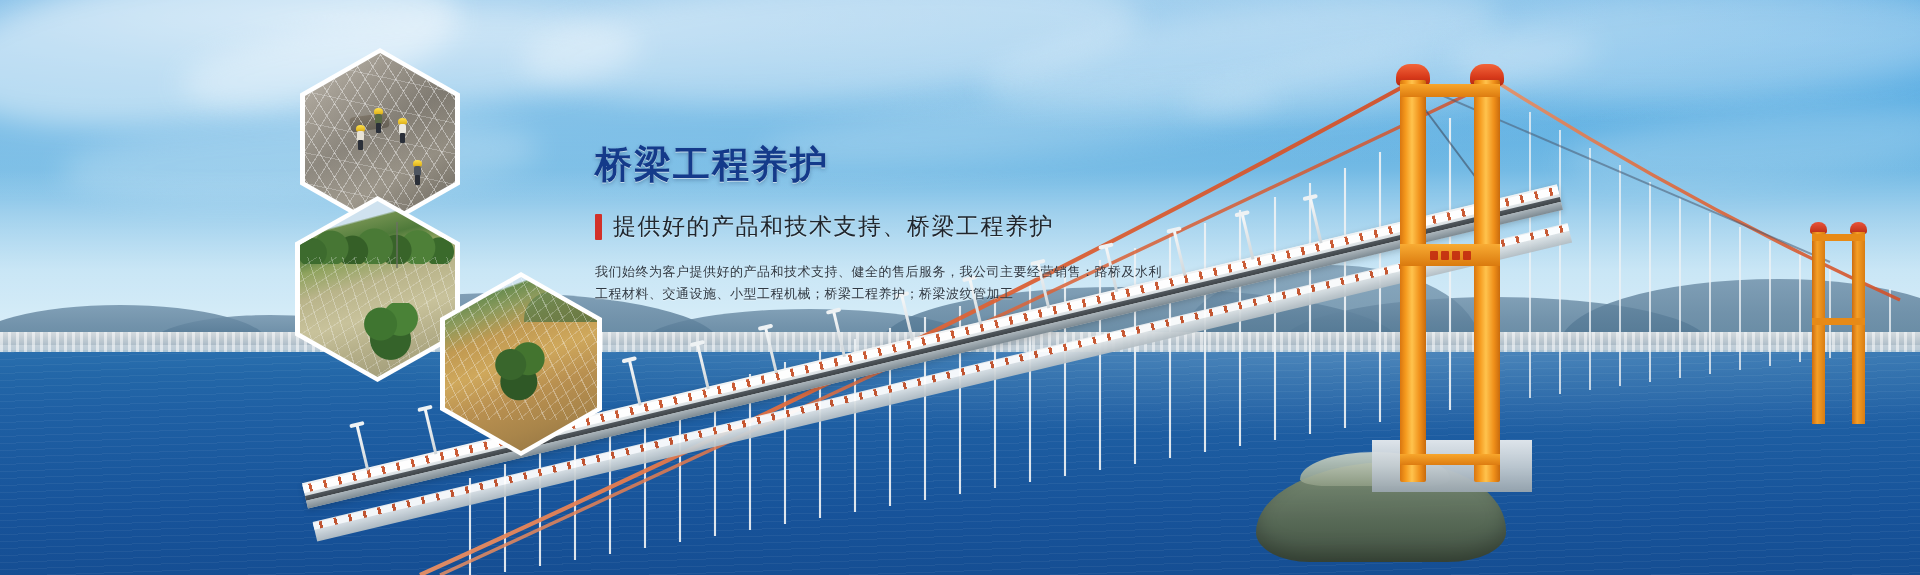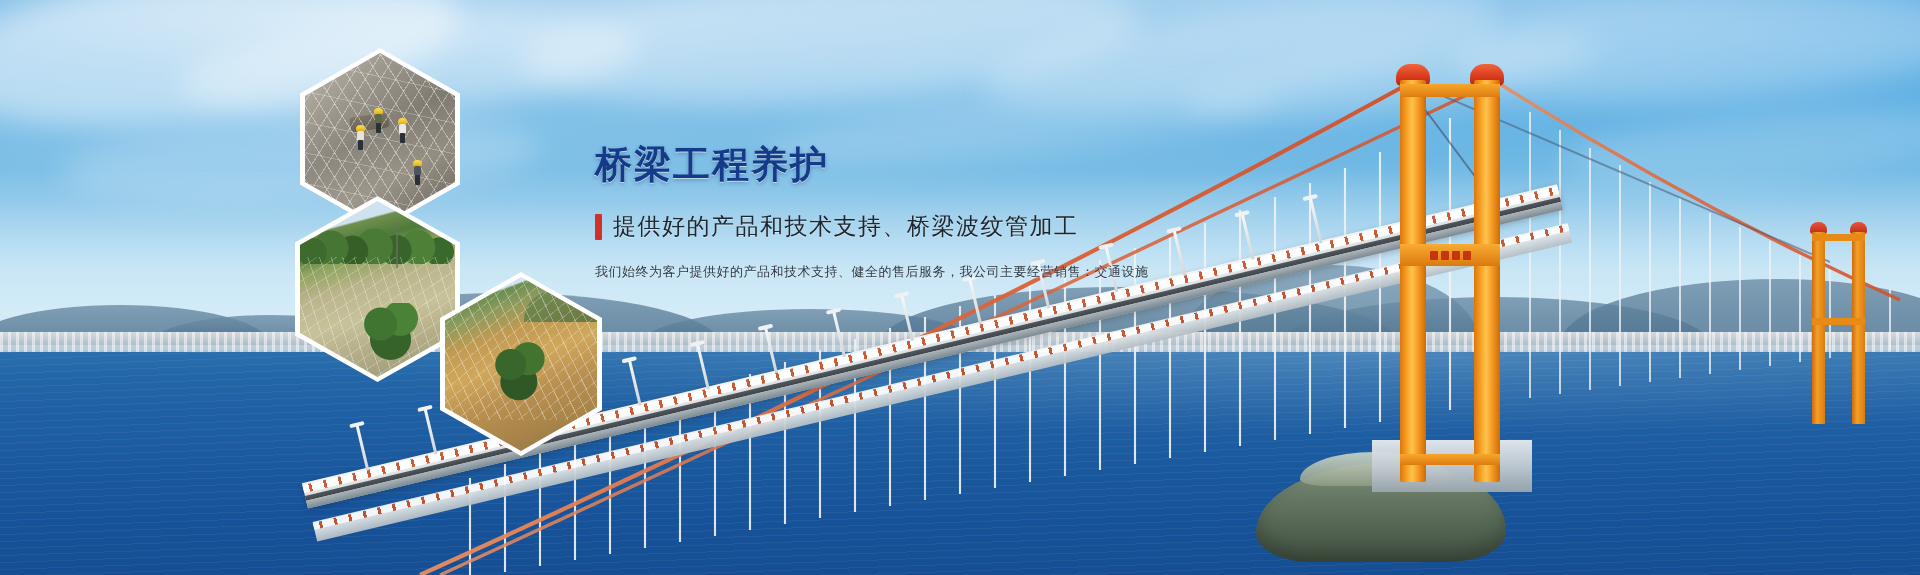--- a/index.html
+++ b/index.html
@@ -585,21 +585,22 @@
   </div>
 
   <div class="content">
 
     <div class="title-row">
       <div class="title-main">桥梁工程养护</div>
     </div>
 
     <div class="subtitle-row">
       <div class="sub-bar"></div>
-      <div class="subtitle">提供好的产品和技术支持、桥梁波纹管加工</div>
+      <div class="subtitle">提供好的产品和技术支持、桥梁工程养护</div>
     </div>
 
     <div class="desc">
-      <p>我们始终为客户提供好的产品和技术支持、健全的售后服务，我公司主要经营销售：交通设施</p>
+      <p>我们始终为客户提供好的产品和技术支持、健全的售后服务，我公司主要经营销售：路桥及水利</p>
+      <p>工程材料、交通设施、小型工程机械；桥梁工程养护；桥梁波纹管加工</p>
     </div>
 
   </div>
 </div>
 
 </body></html>

